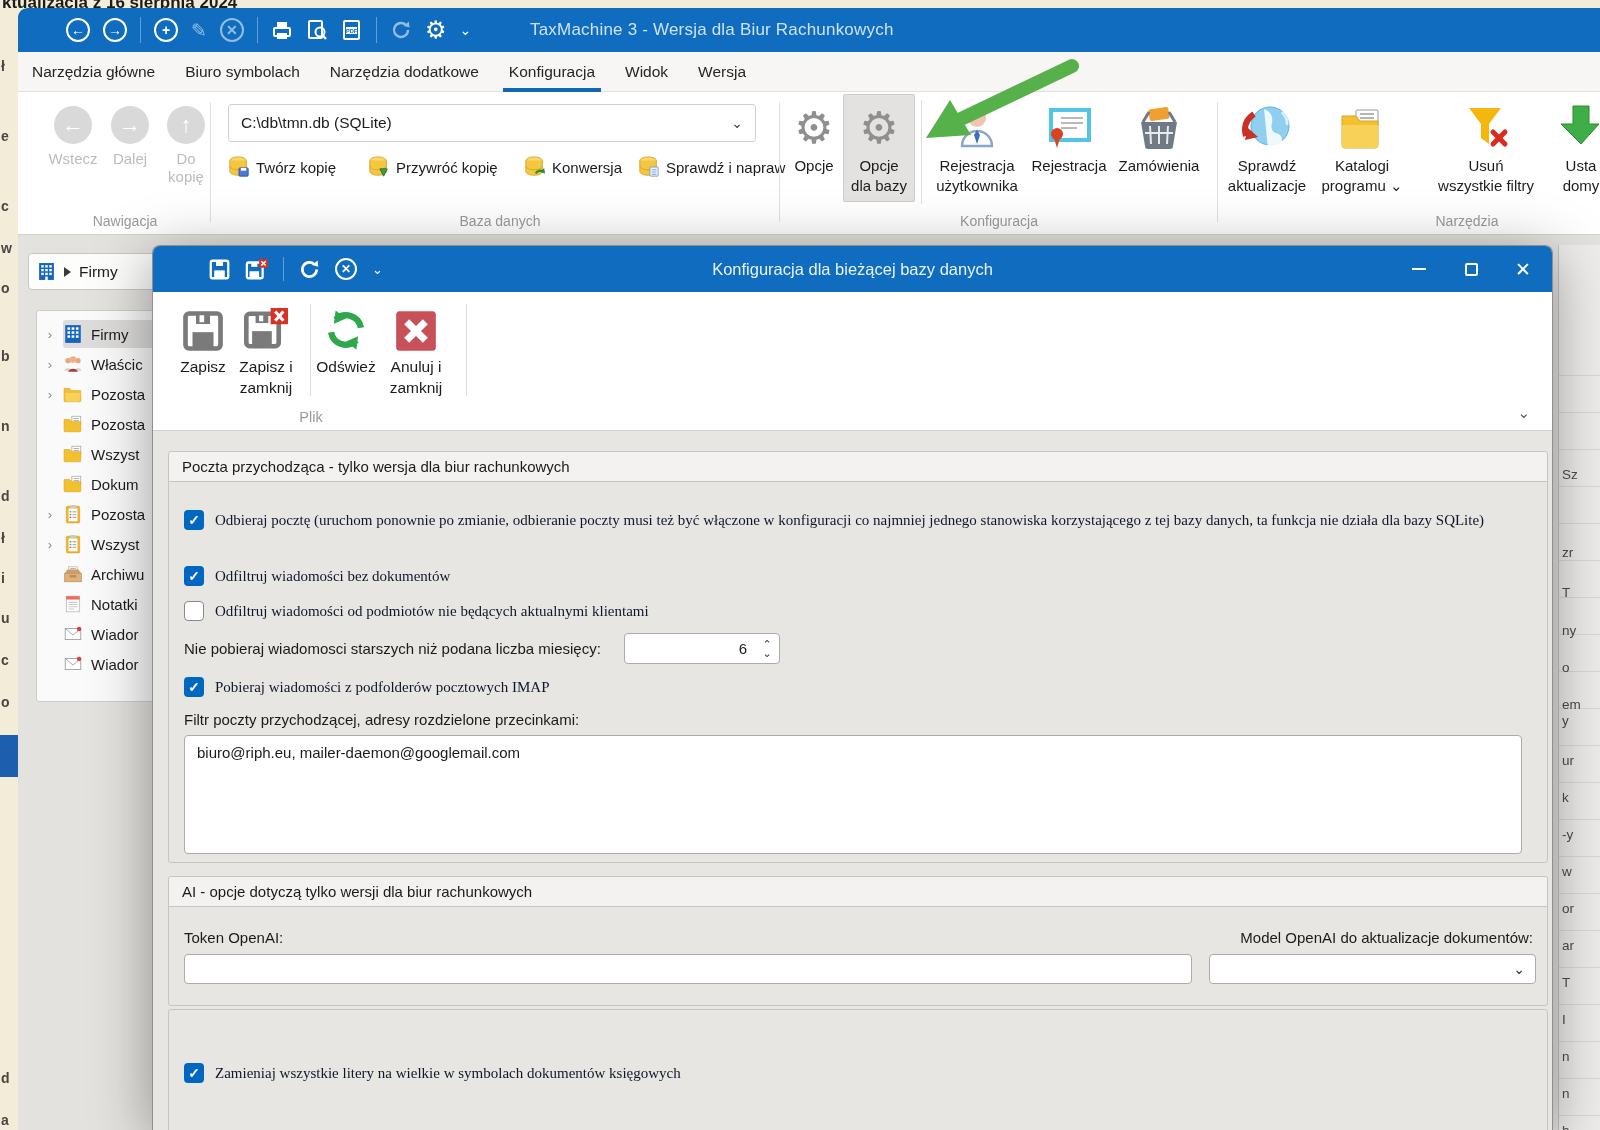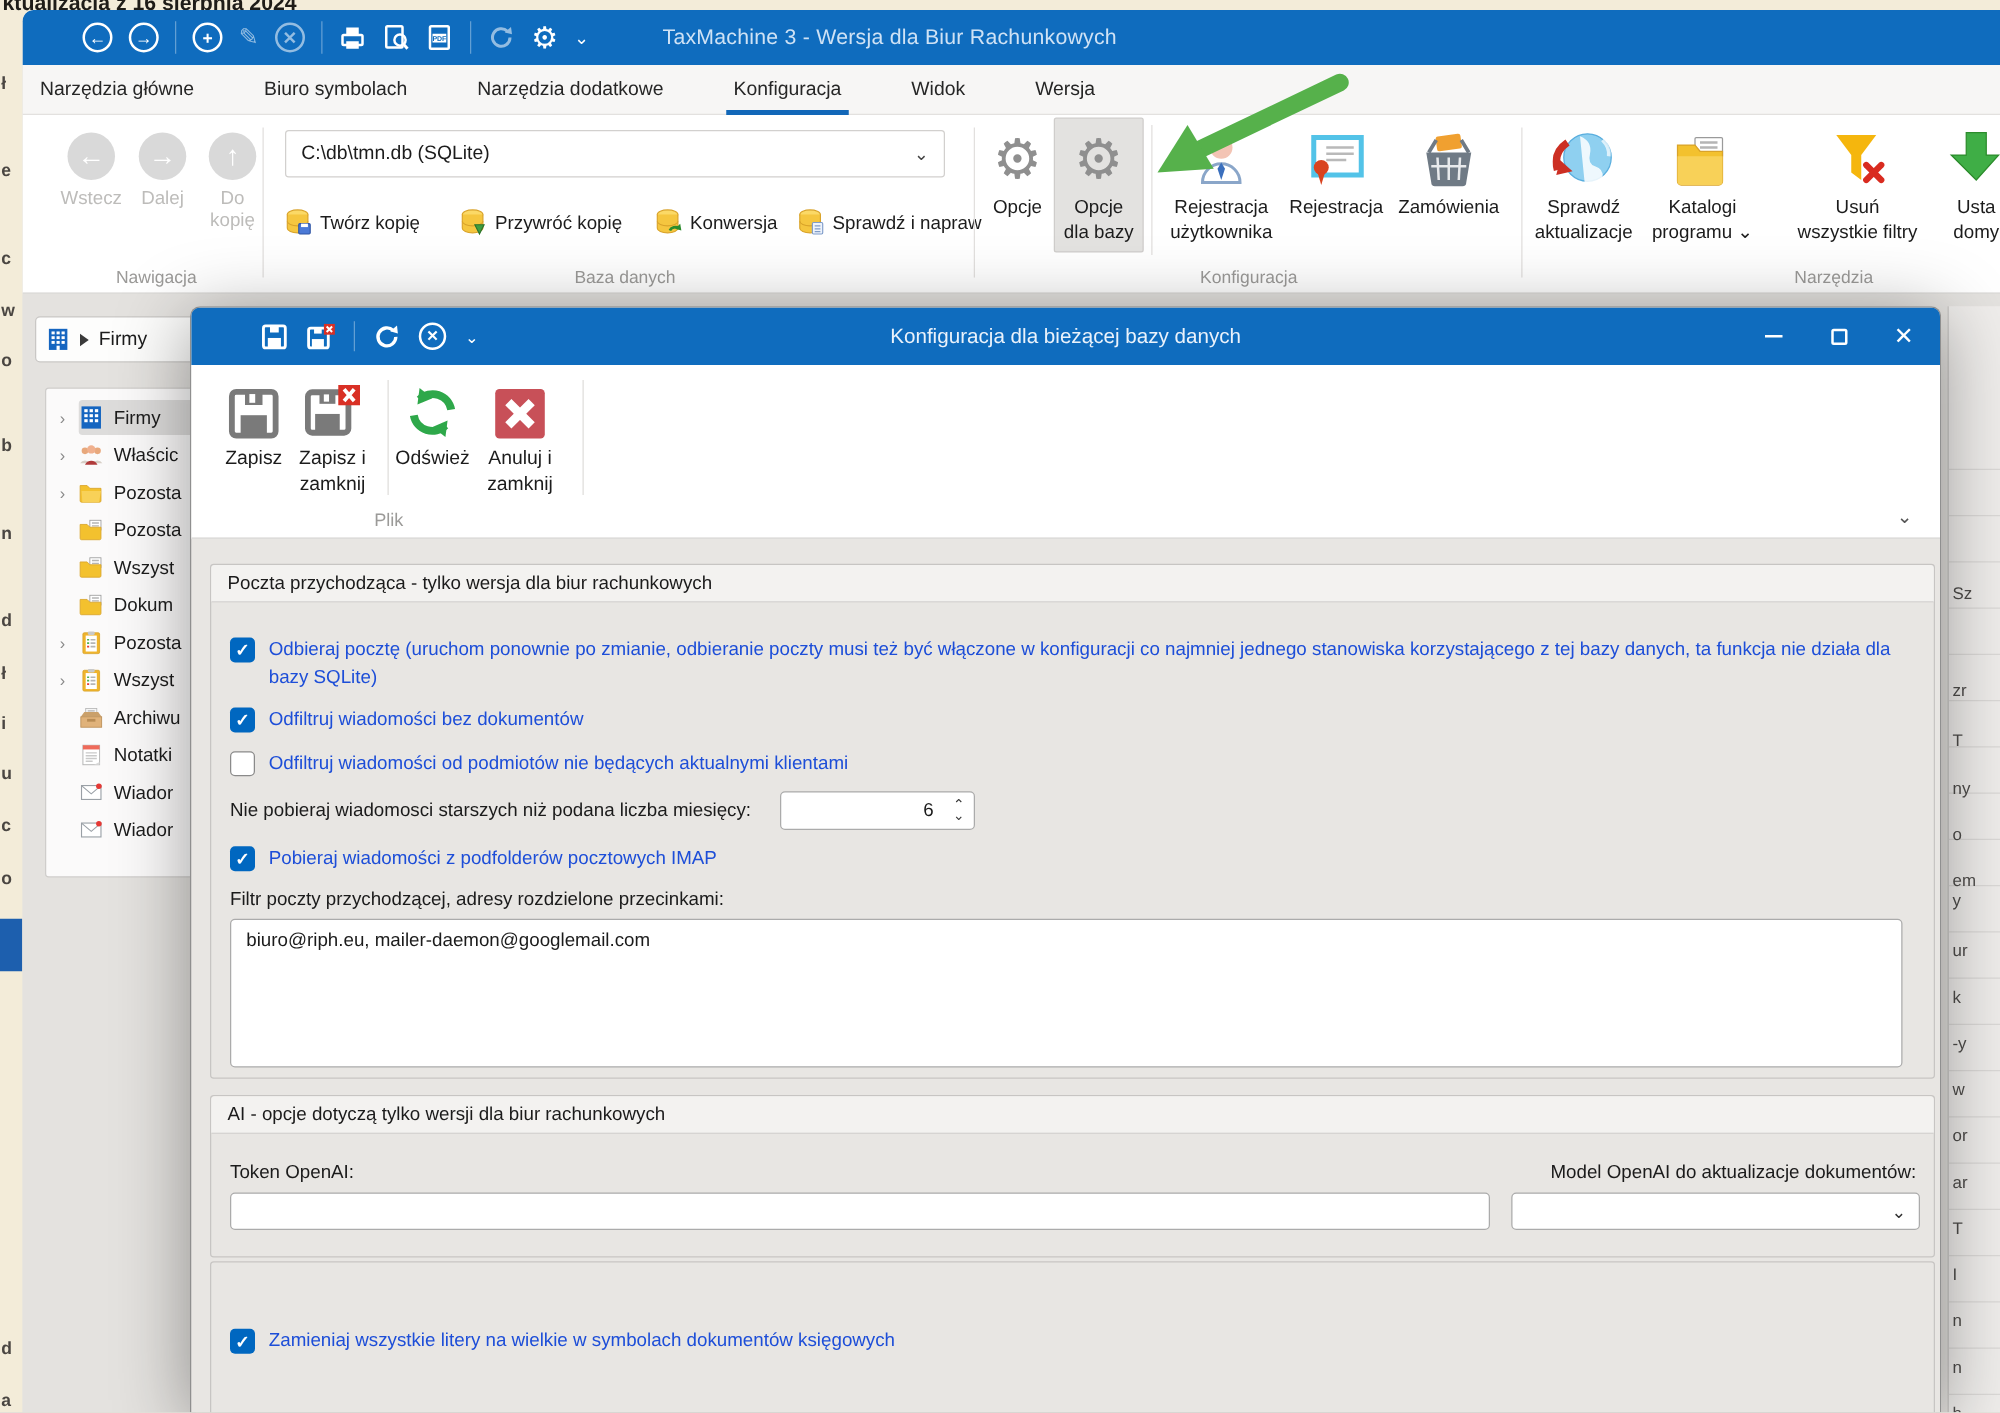--- a/index.html
+++ b/index.html
@@ -21,32 +21,32 @@
   
   .main-win { left:18px; top:8px; width:1582px; height:1122px; background:#e4e2df; border-top-left-radius:9px; overflow:hidden; }
   .titlebar { position:absolute; left:0; top:0; width:100%; height:44px; background:#0f6cbe; border-top-left-radius:9px; color:#fff; }
   .qat { position:absolute; left:48px; top:0; height:44px; display:flex; align-items:center; gap:13px; }
   .qat .vsep { width:1px; height:26px; background:rgba(255,255,255,.35); }
   .circle-btn { width:24px; height:24px; border:2px solid #fff; border-radius:50%; display:flex; align-items:center; justify-content:center; font-size:14px; font-weight:bold; color:#fff; }
   .glyph { color:#fff; font-size:19px; line-height:1; }
   .dim { opacity:.55; }
   .win-title { position:absolute; left:512px; top:0; height:44px; display:flex; align-items:center; font-size:17px; color:#cfe2f5; white-space:nowrap; letter-spacing:.2px; }
 
-  .menubar { position:absolute; left:0; top:44px; width:100%; height:40px; background:#f7f6f5; display:flex; align-items:center; padding-left:14px; gap:56px; border-bottom:1px solid #e3e1df; }
+  .menubar { position:absolute; left:0; top:44px; width:100%; height:40px; background:#f7f6f5; display:flex; align-items:center; padding-left:14px; gap:30px; border-bottom:1px solid #e3e1df; }
   .menu-tab { font-size:15.5px; color:#262626; height:40px; display:flex; align-items:center; position:relative; white-space:nowrap; }
   .menu-tab.active::after { content:""; position:absolute; left:-6px; right:-6px; bottom:0; height:4px; background:#1267b8; }
 
   .ribbon { position:absolute; left:0; top:84px; width:100%; height:143px; background:#ffffff; border-bottom:1px solid #d4d2cf; }
   .rsep { position:absolute; top:10px; bottom:12px; width:1px; background:#e2e0de; }
   .grp-label { position:absolute; bottom:5px; font-size:14px; color:#9b9a98; white-space:nowrap; transform:translateX(-50%); }
   .nav-circle { position:absolute; top:14px; width:38px; height:38px; border-radius:50%; background:#d9d9d9; color:#fff; display:flex; align-items:center; justify-content:center; font-size:22px; font-weight:bold; }
   .nav-label { position:absolute; top:58px; font-size:15px; color:#bdbcba; transform:translateX(-50%); text-align:center; line-height:18px; white-space:pre-line; }
   .db-combo { position:absolute; left:16px; top:12px; width:528px; height:38px; background:#fff; border:1px solid #d2d0ce; border-radius:3px; display:flex; align-items:center; padding:0 12px; font-size:15.5px; color:#1c1c1c; }
   .db-combo .chev { margin-left:auto; color:#444; font-size:14px; }
-  .db-btn { position:absolute; top:71px; height:30px; display:flex; align-items:center; gap:6px; font-size:15px; color:#1c1c1c; white-space:nowrap; }
+  .db-btn { position:absolute; top:60px; height:30px; display:flex; align-items:center; gap:6px; font-size:15px; color:#1c1c1c; white-space:nowrap; }
   .big-btn { position:absolute; top:6px; width:90px; text-align:center; font-size:15px; color:#1c1c1c; transform:translateX(-50%); }
   .big-btn .ic { height:52px; display:flex; align-items:flex-end; justify-content:center; margin-bottom:6px; }
   .big-btn .cap { line-height:20px; white-space:pre-line; }
   .pressed-box { position:absolute; left:62px; top:2px; width:72px; height:108px; background:#e3e2e0; border:1px solid #cfcdcb; border-radius:2px; }
   .gear-glyph { font-size:44px; line-height:1; color:#8f8f8f; font-family:"DejaVu Sans",sans-serif; }
 
   
   .workspace { position:absolute; left:0; top:228px; width:100%; bottom:0; background:#e4e2df; }
   .side-header { position:absolute; left:10px; top:17px; width:130px; height:37px; background:#fdfdfc; border:1px solid #c9c7c5; border-radius:4px; display:flex; align-items:center; gap:8px; padding:0 8px; font-size:15.5px; color:#1c1c1c; }
   .tri-right { width:0; height:0; border-left:7px solid #3a3a3a; border-top:5px solid transparent; border-bottom:5px solid transparent; }
@@ -80,21 +80,21 @@
   .dlg-rsep { position:absolute; top:12px; height:92px; width:1px; background:#e0dedc; }
   .dlg-grp { position:absolute; bottom:5px; left:158px; transform:translateX(-50%); font-size:14.5px; color:#9b9a98; }
   .dlg-chev { position:absolute; right:22px; bottom:8px; color:#555; font-size:15px; }
 
   .section { position:absolute; left:15px; width:1380px; background:#e8e6e3; border:1px solid #c7c5c3; border-radius:3px; }
   .sec-head { height:30px; background:#f3f2f0; border-bottom:1px solid #c7c5c3; border-radius:3px 3px 0 0; display:flex; align-items:center; padding:0 13px; font-size:15px; color:#1b1b1b; }
   .cb-row { position:absolute; left:15px; display:flex; gap:11px; align-items:flex-start; }
   .cb { width:20px; height:20px; border-radius:4px; flex:none; margin-top:1px; }
   .cb.on { background:#0067c0; color:#fff; display:flex; align-items:center; justify-content:center; font-size:14px; font-weight:bold; }
   .cb.off { background:#fff; border:1px solid #8a8a8a; }
-  .cb-text { font-size:15px; color:#1d4ed8; line-height:22px; }
+  .cb-text { font-size:15px; color:#0f172a; line-height:22px;font-family:Liberation Serif, serif; }
   .plain-label { position:absolute; font-size:15px; color:#1b1b1b; }
   .spin { position:absolute; width:156px; height:31px; background:#fff; border:1px solid #ababab; border-radius:4px; display:flex; align-items:center; }
   .spin .val { flex:1; text-align:right; font-size:15px; color:#1b1b1b; padding-right:8px; }
   .spin .arrows { width:24px; display:flex; flex-direction:column; align-items:center; justify-content:center; gap:0; color:#333; font-size:11px; line-height:9px; }
   .textbox { position:absolute; background:#fff; border:1px solid #ababab; border-radius:4px; font-size:15px; color:#1b1b1b; padding:8px 12px; }
   .selectbox { position:absolute; background:#fff; border:1px solid #ababab; border-radius:4px; display:flex; align-items:center; }
   .selectbox .chev { margin-left:auto; padding-right:10px; color:#333; font-size:14px; }
 
   svg { display:block; }
   .noevents { pointer-events:none; }

